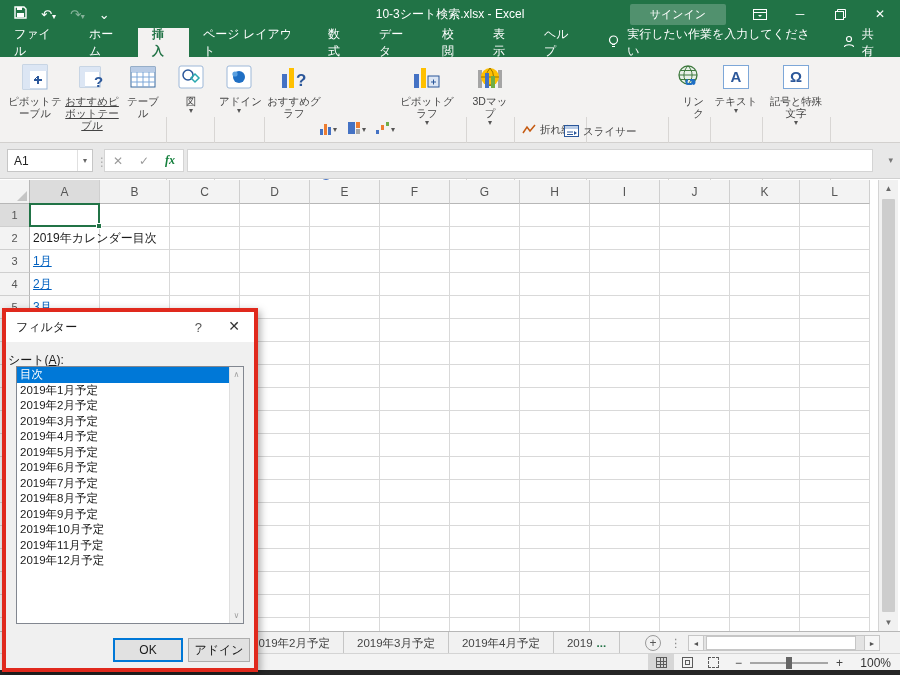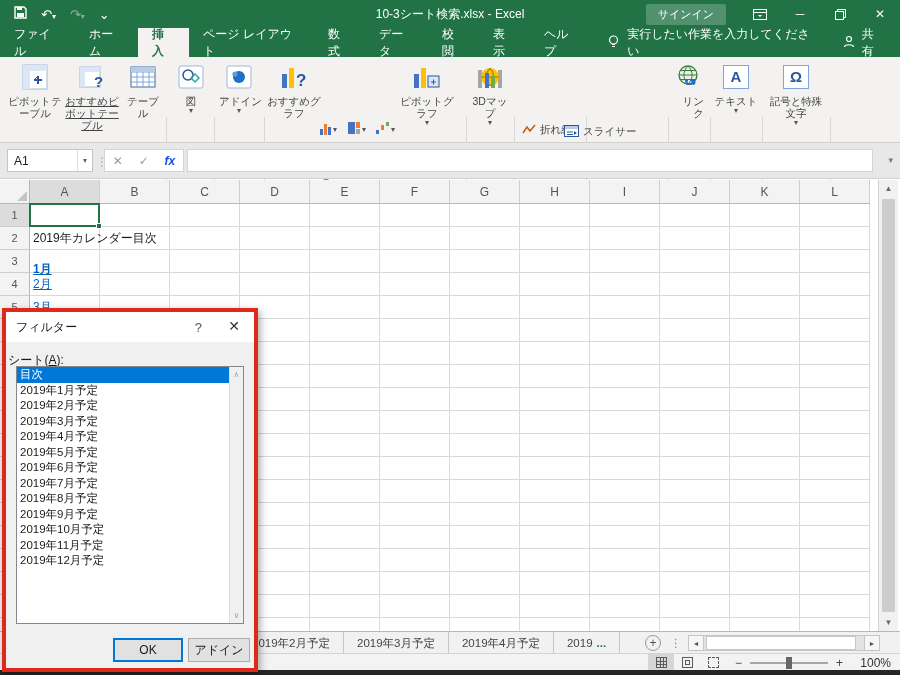--- a/index.html
+++ b/index.html
@@ -7,21 +7,21 @@
   body{font-family:"Liberation Sans","DejaVu Sans",sans-serif;font-size:12px;position:relative;background:#fff;color:#333;}
   .abs{position:absolute;}
 
   
   #titlebar{left:0;top:0;width:900px;height:28px;background:#217346;color:#fff;display:flex;align-items:center;}
   .qat{display:flex;align-items:center;gap:14px;padding-left:14px;color:#fff;}
   .qat .g{font-size:13px;cursor:default;}
   .qat .dim{opacity:.45;}
   .tb-title{position:absolute;left:0;right:0;text-align:center;font-size:12px;color:#fff;pointer-events:none;}
   .tb-right{margin-left:auto;display:flex;align-items:center;height:28px;}
-  .signin{background:rgba(255,255,255,.22);border-radius:2px;padding:3px 12px;font-size:11px;margin-right:14px;}
+  .signin{background:rgba(255,255,255,.22);border-radius:2px;padding:3px 20px;font-size:11px;margin-right:14px;}
   .winbtn{width:40px;height:28px;display:flex;align-items:center;justify-content:center;font-size:12px;}
 
   
   #tabrow{left:0;top:28px;width:900px;height:29px;background:#217346;display:flex;align-items:stretch;color:#fff;}
   .rtab{padding:0 14px;display:flex;align-items:center;font-size:12px;}
   .rtab.active{background:#f3f2f1;color:#217346;font-weight:bold;}
   .tellme{display:flex;align-items:center;gap:7px;padding:0 14px;font-size:12px;}
   .share{margin-left:auto;display:flex;align-items:center;gap:6px;padding:0 16px;font-size:12px;}
 
   
@@ -41,21 +41,21 @@
   .cbar i.o{background:#ed7d31;}
   .cbar i.g{background:#a5a5a5;}
   .boxicon{border:1px solid #7da7d8;color:#2b579a;font-weight:bold;width:26px;height:24px;display:flex;align-items:center;justify-content:center;font-size:15px;background:#fff;}
   .launcher{position:absolute;top:128px;}
 
   
   #fbar{left:0;top:143px;width:900px;height:36px;background:#e8e8e8;border-bottom:1px solid #d0d0d0;}
   .namebox{position:absolute;left:7px;top:6px;width:86px;height:23px;background:#fff;border:1px solid #c6c6c6;display:flex;align-items:center;font-size:12px;color:#222;padding-left:6px;}
   .namebox .nb-caret{margin-left:auto;border-left:1px solid #e0e0e0;height:100%;display:flex;align-items:center;padding:0 5px;font-size:8px;color:#666;}
   .fxpanel{position:absolute;left:104px;top:6px;width:80px;height:23px;background:#fff;border:1px solid #d4d4d4;display:flex;align-items:center;justify-content:space-around;color:#9a9a9a;font-size:12px;}
-  .fxpanel .fx{font-style:italic;font-family:Liberation Sans, sans-serif;color:#1d4ed8;font-weight:bold;}
+  .fxpanel .fx{font-style:italic;font-family:Liberation Serif, serif;color:#15803d;font-weight:bold;}
   .ffield{position:absolute;left:187px;top:6px;width:686px;height:23px;background:#fff;border:1px solid #d4d4d4;}
   .fexp{position:absolute;right:7px;top:12px;color:#777;font-size:9px;}
 
   
   #grid{left:0;top:180px;width:878px;height:451px;background:#fff;}
   #colhead{position:absolute;left:30px;top:0;height:24px;display:flex;border-bottom:1px solid #9eb6ce00;}
   .ch{width:70px;height:24px;background:#f3f3f3;border-right:1px solid #cfcfcf;border-bottom:1px solid #b7b7b7;display:flex;align-items:center;justify-content:center;color:#555;font-size:12px;}
   .ch.sel,.rh.sel{background:#dcdcdc;}
   #corner{position:absolute;left:0;top:0;width:30px;height:24px;background:#f3f3f3;border-right:1px solid #b7b7b7;border-bottom:1px solid #b7b7b7;}
   #corner:after{content:"";position:absolute;right:2px;bottom:2px;border-left:10px solid transparent;border-bottom:10px solid #c5c5c5;}
@@ -482,21 +482,21 @@
     <div class="rh">13</div>
     <div class="rh">14</div>
     <div class="rh">15</div>
     <div class="rh">16</div>
     <div class="rh">17</div>
     <div class="rh">18</div>
     <div class="rh">19</div>
   </div>
   <div id="cells">
     <div class="celltext" style="left:3px;top:23px;">2019年カレンダー目次</div>
-    <div class="celltext hlink" style="left:3px;top:54px;font-weight:bold;">1月</div>
+    <div class="celltext hlink" style="left:3px;top:46px;">1月</div>
     <div class="celltext hlink" style="left:3px;top:69px;">2月</div>
     <div class="celltext hlink" style="left:3px;top:92px;">3月</div>
   </div>
   <div id="selbox">
       <span class="handle"></span>
     </div>
 </div>
 
 <div class="abs" id="vscroll">
   <div class="arr">▲</div>

